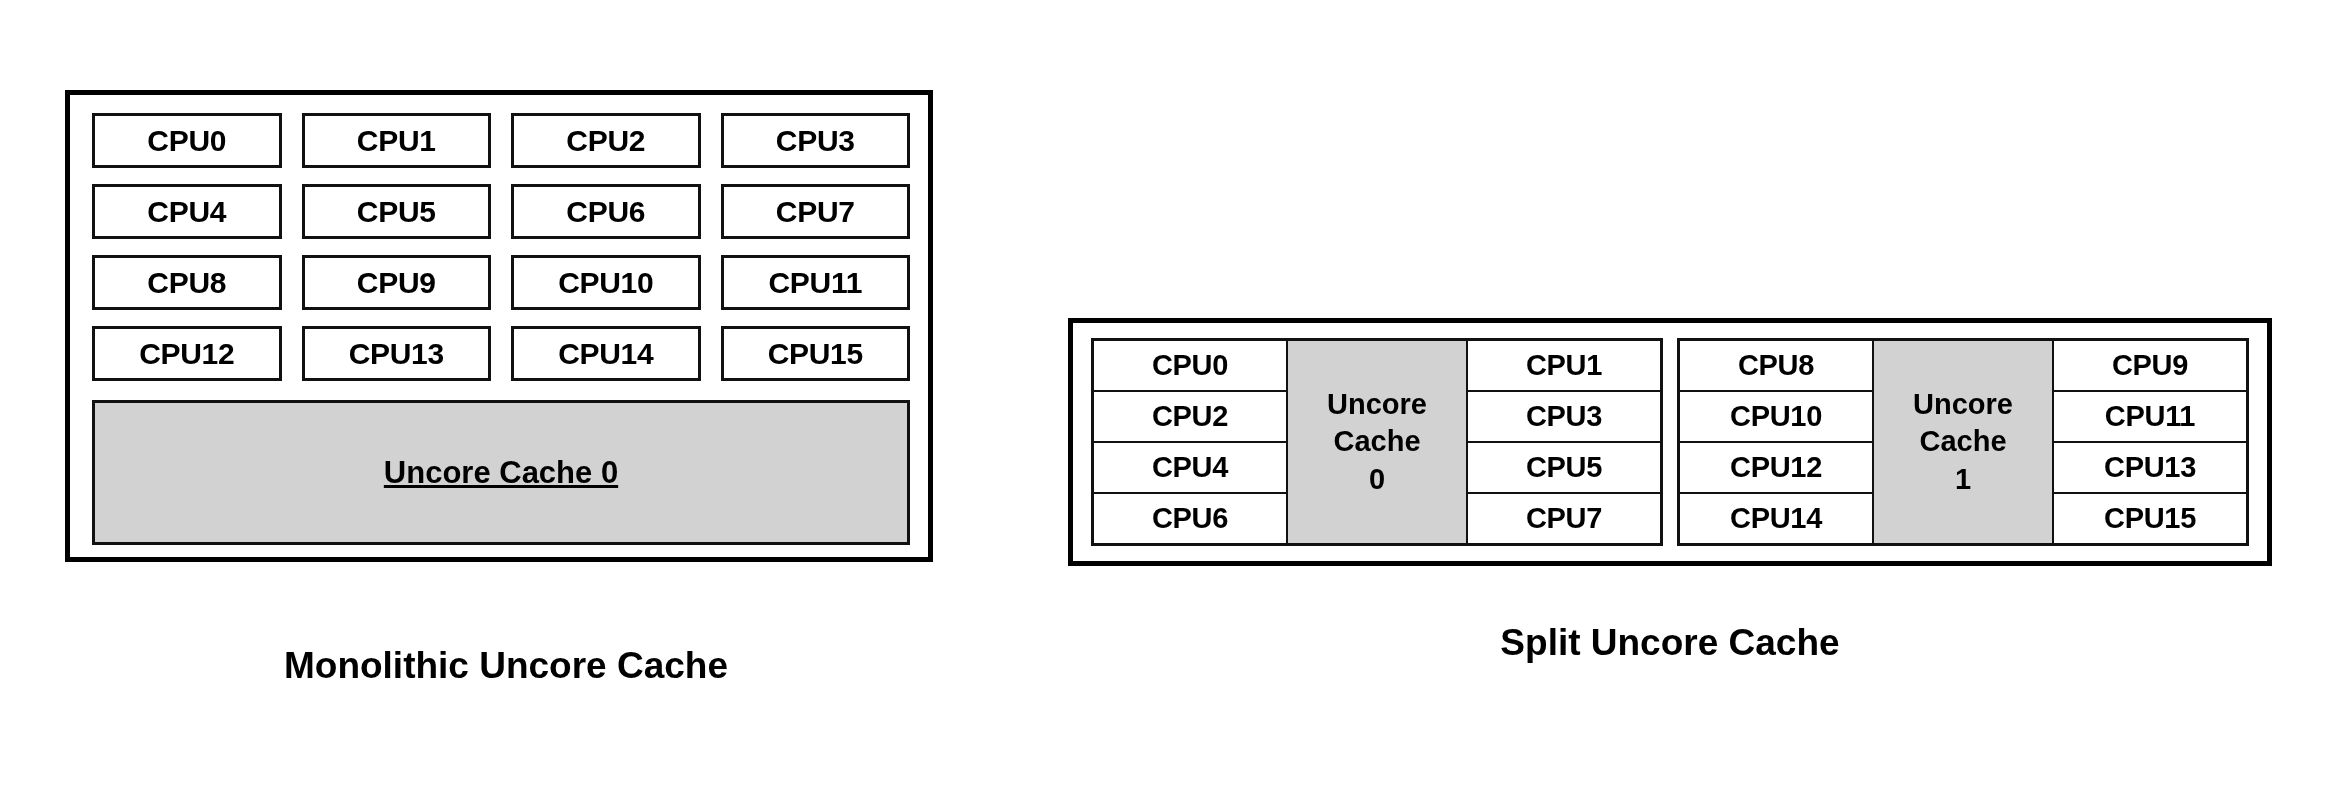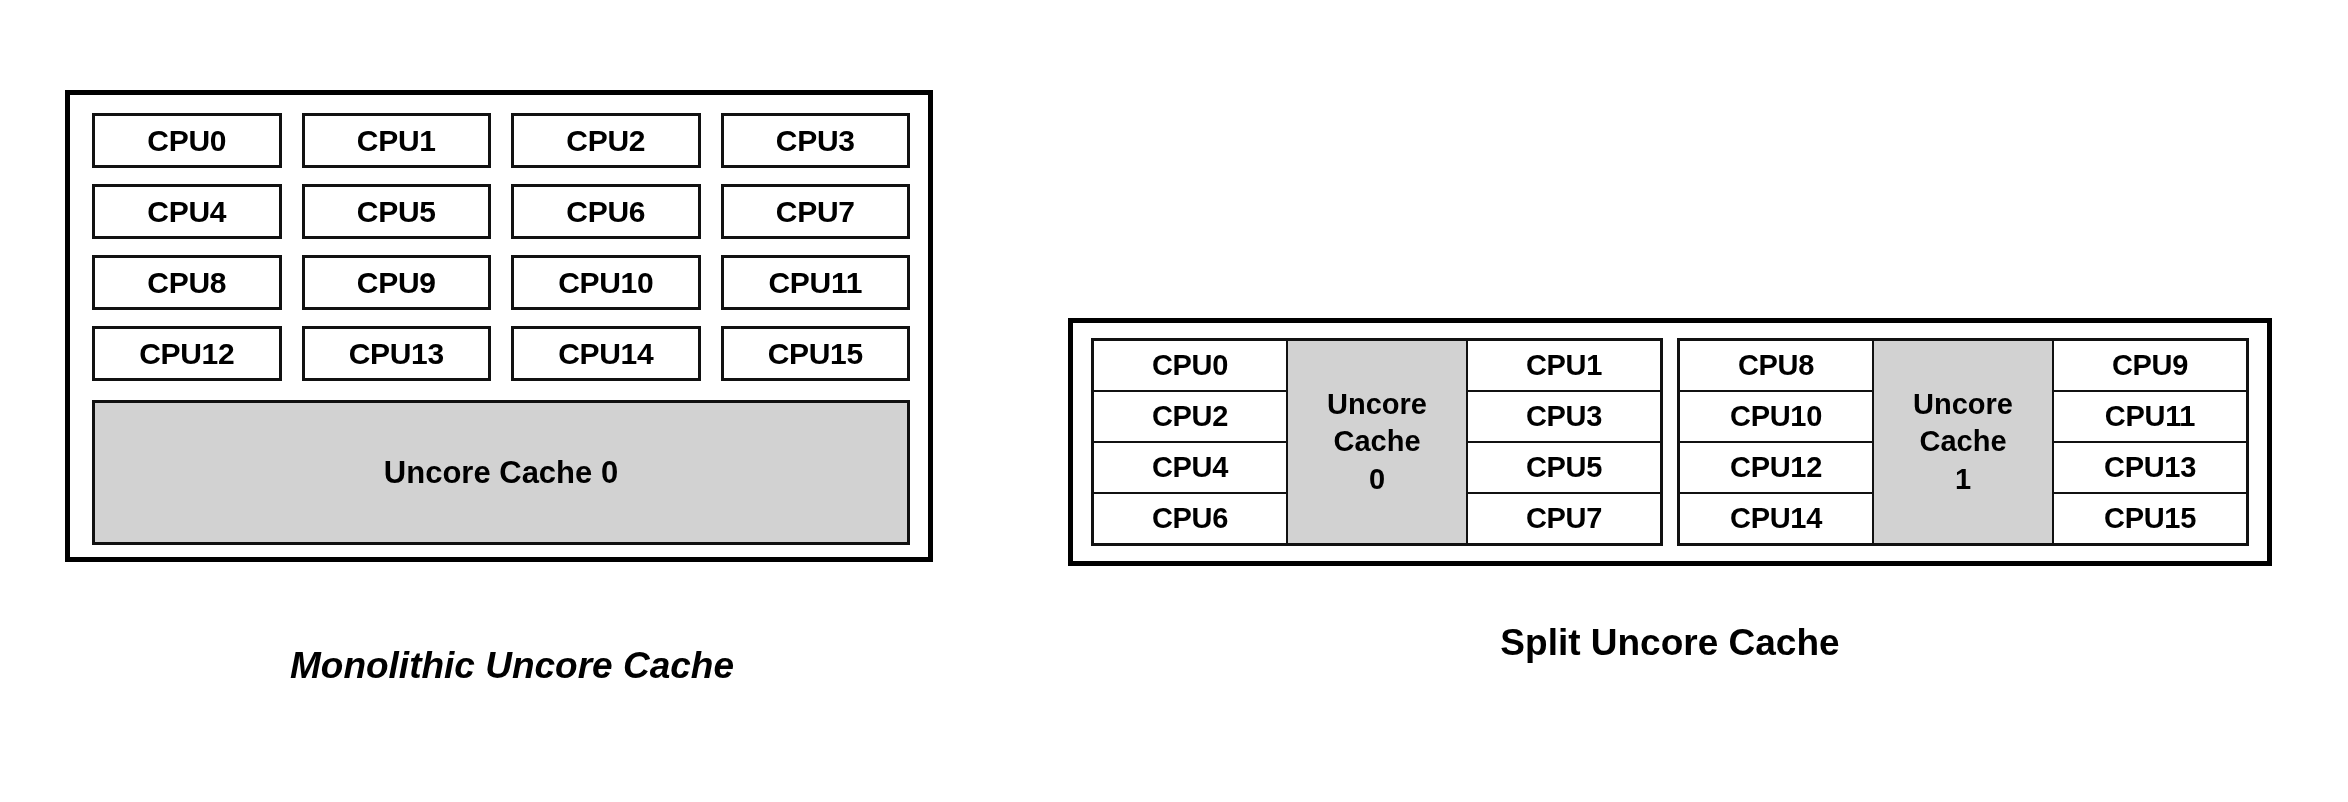--- a/index.html
+++ b/index.html
@@ -57,20 +57,21 @@
     height: 145px;
     border: 3px solid #111111;
     box-sizing: border-box;
     background: #d2d2d2;
     display: flex;
     align-items: center;
     justify-content: center;
     font-size: 31px;
     font-weight: bold;
     color: #000000;
+    text-decoration: underline;
   }
 
   
   #split-panel {
     position: absolute;
     left: 1068px;
     top: 318px;
     width: 1204px;
     height: 248px;
     border: 5px solid #000000;
@@ -129,21 +130,21 @@
 
   
   .figure-caption {
     position: absolute;
     font-size: 37px;
     font-weight: bold;
     color: #000000;
     text-align: center;
     white-space: nowrap;
   }
-  #caption-monolithic { left: 78px; top: 645px; width: 868px; font-style: italic; }
+  #caption-monolithic { left: 72px; top: 645px; width: 868px; }
   #caption-split      { left: 1068px; top: 622px; width: 1204px; }
 </style>
 </head>
 <body>
 
 <div id="monolithic-panel">
 
   <div id="monolithic-cpu-grid">
     <div class="mono-cpu-box">CPU0</div>
     <div class="mono-cpu-box">CPU1</div>

